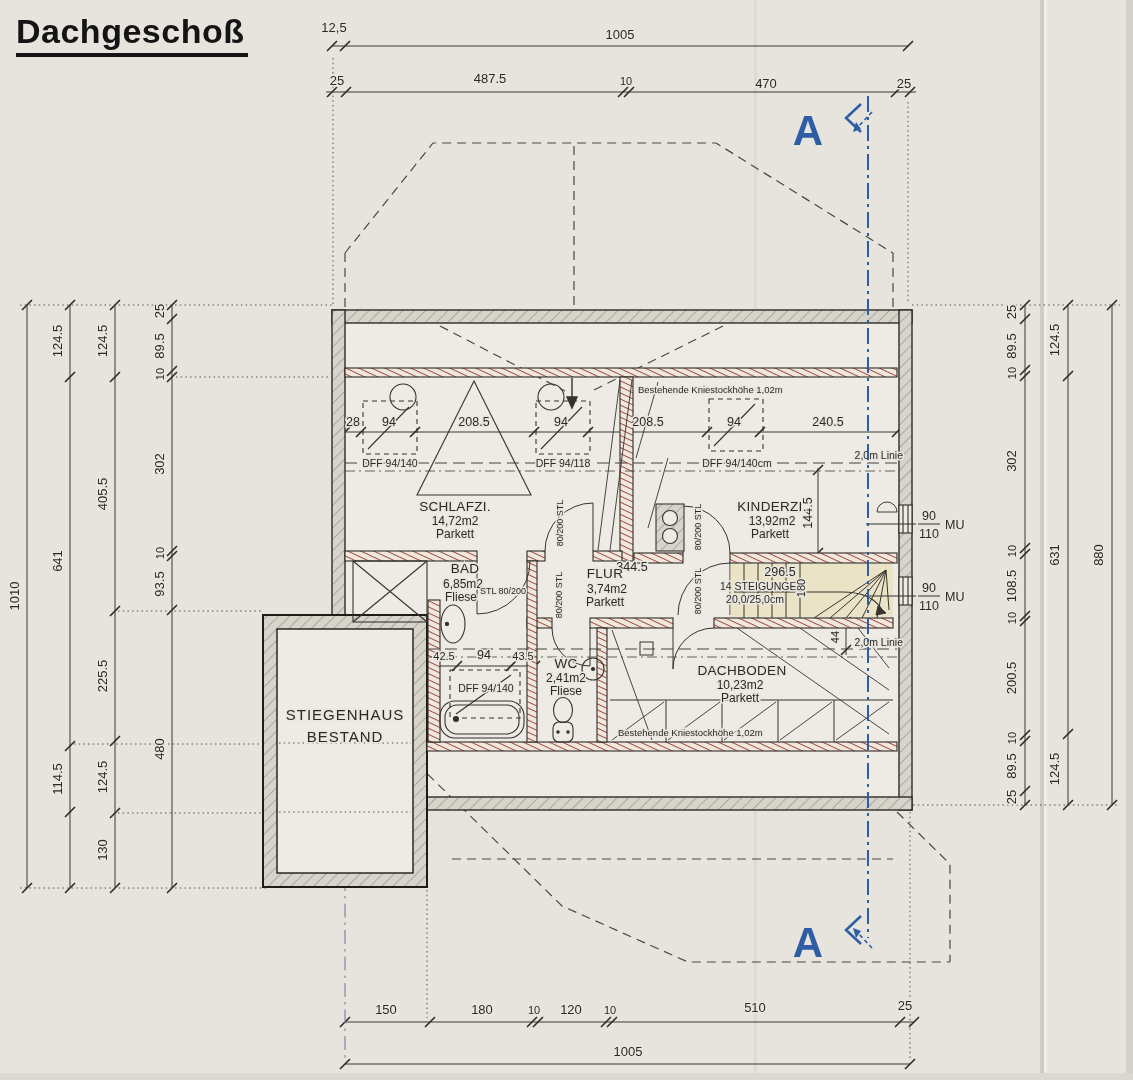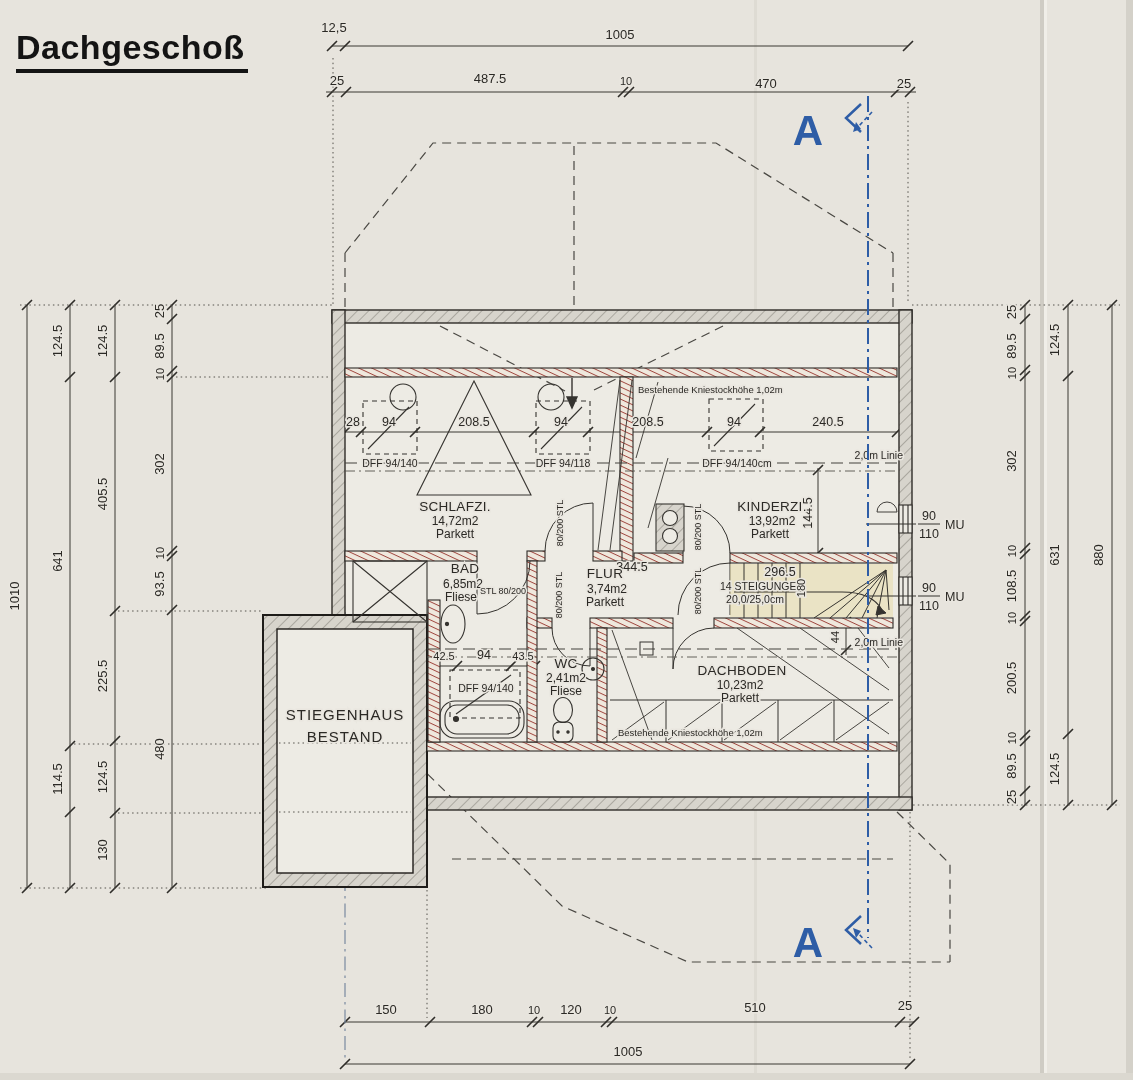--- a/index.html
+++ b/index.html
@@ -1,19 +1,19 @@
 <!DOCTYPE html>
 <html><head>
 <meta charset="utf-8">
 <style>
   html,body{margin:0;padding:0;background:#b9b6ae;}
   #canvas{position:relative;width:1133px;height:1080px;background:#e7e4dd;overflow:hidden;
           font-family:"Liberation Sans",sans-serif;color:#2b2925;}
   #title{position:absolute;left:16px;top:12px;font-size:34px;font-weight:bold;
-         letter-spacing:.5px;color:#141414;border-bottom:4px solid #141414;padding:0 4px 2px 0;margin-top:16px;}
+         letter-spacing:.5px;color:#141414;border-bottom:4px solid #141414;padding:0 4px 2px 0;}
   svg text{fill:#2b2925;paint-order:stroke;stroke:#e9e6df;stroke-width:3px;}
   .dim{font-size:13px;}
   .dimS{font-size:11px;}
   .dimI{font-size:12.5px;}
   .room{font-size:13.5px;letter-spacing:.3px;}
   .roomS{font-size:12px;}
   .big{font-size:15px;letter-spacing:1px;}
   .tiny{font-size:9.5px;}
   .note{font-size:10.5px;}
   .door{font-size:9px;}

